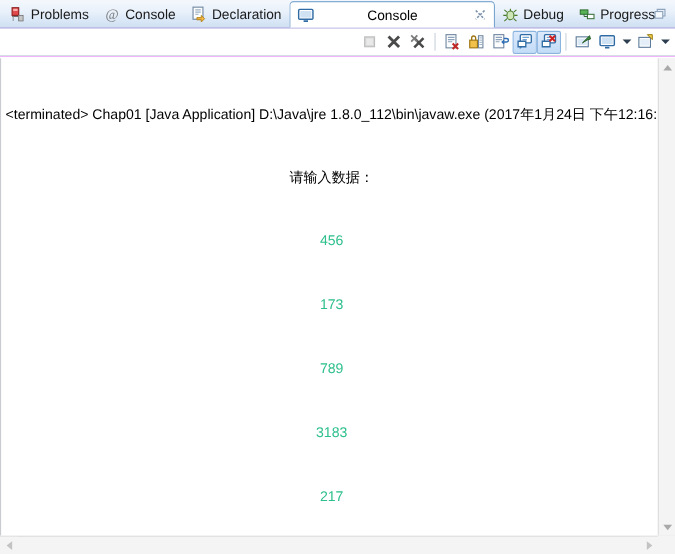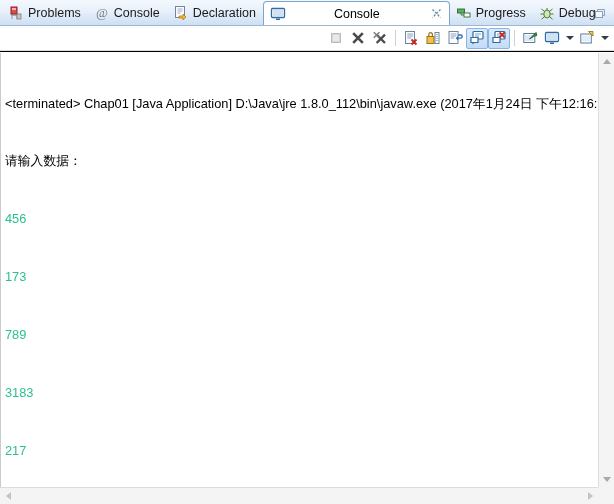--- a/index.html
+++ b/index.html
@@ -9,22 +9,23 @@
   }
   body {
     font-family: "Liberation Sans", "DejaVu Sans", sans-serif;
     -webkit-font-smoothing: antialiased;
   }
   #app {
     position: relative;
     width: 614px;
     height: 504px;
     overflow: hidden;
-    background: #000000;
-    box-sizing: border-box;
+    background: #f0abfc;
+    box-sizing: border-box;
+    text-align: center;
   }
 
   
   .tabbar {
     position: relative;
     height: 26px;
     background: linear-gradient(to bottom, #f4f8fd 0%, #e8f0fa 45%, #dbe8f7 70%, #cfe0f2 100%);
     border-bottom: 1px solid #9cb8d8;
     display: flex;
     align-items: flex-end;
@@ -271,36 +272,36 @@
       <span class="tab-close">
         <svg width="11" height="11" viewBox="0 0 11 11">
           <path d="M1.5 1.5 L9.5 9.5 M9.5 1.5 L1.5 9.5" stroke="#5f7c99" stroke-width="1.4" stroke-dasharray="2.2 1.4"></path>
         </svg>
       </span>
     </div>
 
     <div class="tab">
       <span class="tabicon">
         <svg width="16" height="16" viewBox="0 0 16 16">
+          <ellipse cx="8" cy="9" rx="3.2" ry="4" fill="#cfe6b8" stroke="#4a7a2a" stroke-width="1"></ellipse>
+          <path d="M8 5 v-2 M5 6 l-2.5 -2 M11 6 l2.5 -2 M4.5 9 h-3 M11.5 9 h3 M5 12 l-2.5 2.2 M11 12 l2.5 2.2" stroke="#4a7a2a" stroke-width="1"></path>
+        </svg>
+      </span>
+      <span class="tab-label">Debug</span>
+    </div>
+
+    <div class="tab">
+      <span class="tabicon">
+        <svg width="16" height="16" viewBox="0 0 16 16">
           <rect x="1.5" y="4" width="7" height="4" fill="#56b356" stroke="#2f6b2f" stroke-width="0.9"></rect>
           <rect x="8" y="8" width="6" height="4" fill="#ffffff" stroke="#2f6b2f" stroke-width="0.9"></rect>
           <path d="M5 8 v2 h3" stroke="#2f6b2f" stroke-width="0.9" fill="none"></path>
         </svg>
       </span>
       <span class="tab-label">Progress</span>
-    </div>
-
-    <div class="tab">
-      <span class="tabicon">
-        <svg width="16" height="16" viewBox="0 0 16 16">
-          <ellipse cx="8" cy="9" rx="3.2" ry="4" fill="#cfe6b8" stroke="#4a7a2a" stroke-width="1"></ellipse>
-          <path d="M8 5 v-2 M5 6 l-2.5 -2 M11 6 l2.5 -2 M4.5 9 h-3 M11.5 9 h3 M5 12 l-2.5 2.2 M11 12 l2.5 2.2" stroke="#4a7a2a" stroke-width="1"></path>
-        </svg>
-      </span>
-      <span class="tab-label">Debug</span>
     </div>
 
     <div class="tab-max">
       <svg width="13" height="13" viewBox="0 0 13 13">
         <rect x="2.5" y="4.5" width="7" height="6" fill="none" stroke="#4a6versus" stroke-width="0"></rect>
         <rect x="2.5" y="4.5" width="7" height="6" fill="#ffffff" stroke="#5b7a99" stroke-width="1"></rect>
         <path d="M4.5 4.5 v-2 h7 v6 h-2" fill="none" stroke="#5b7a99" stroke-width="1"></path>
       </svg>
     </div>
   </div>

